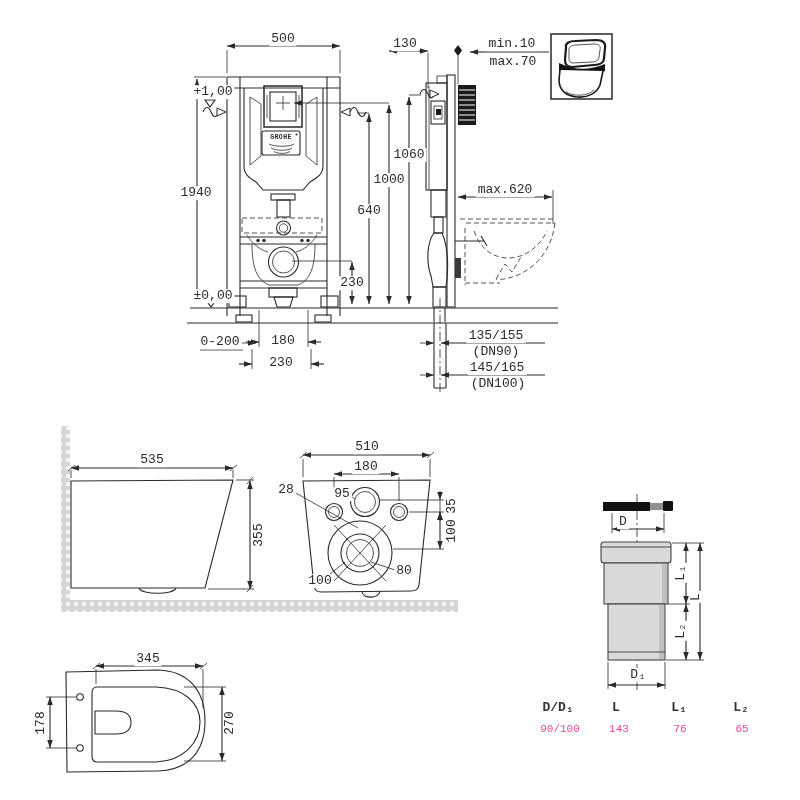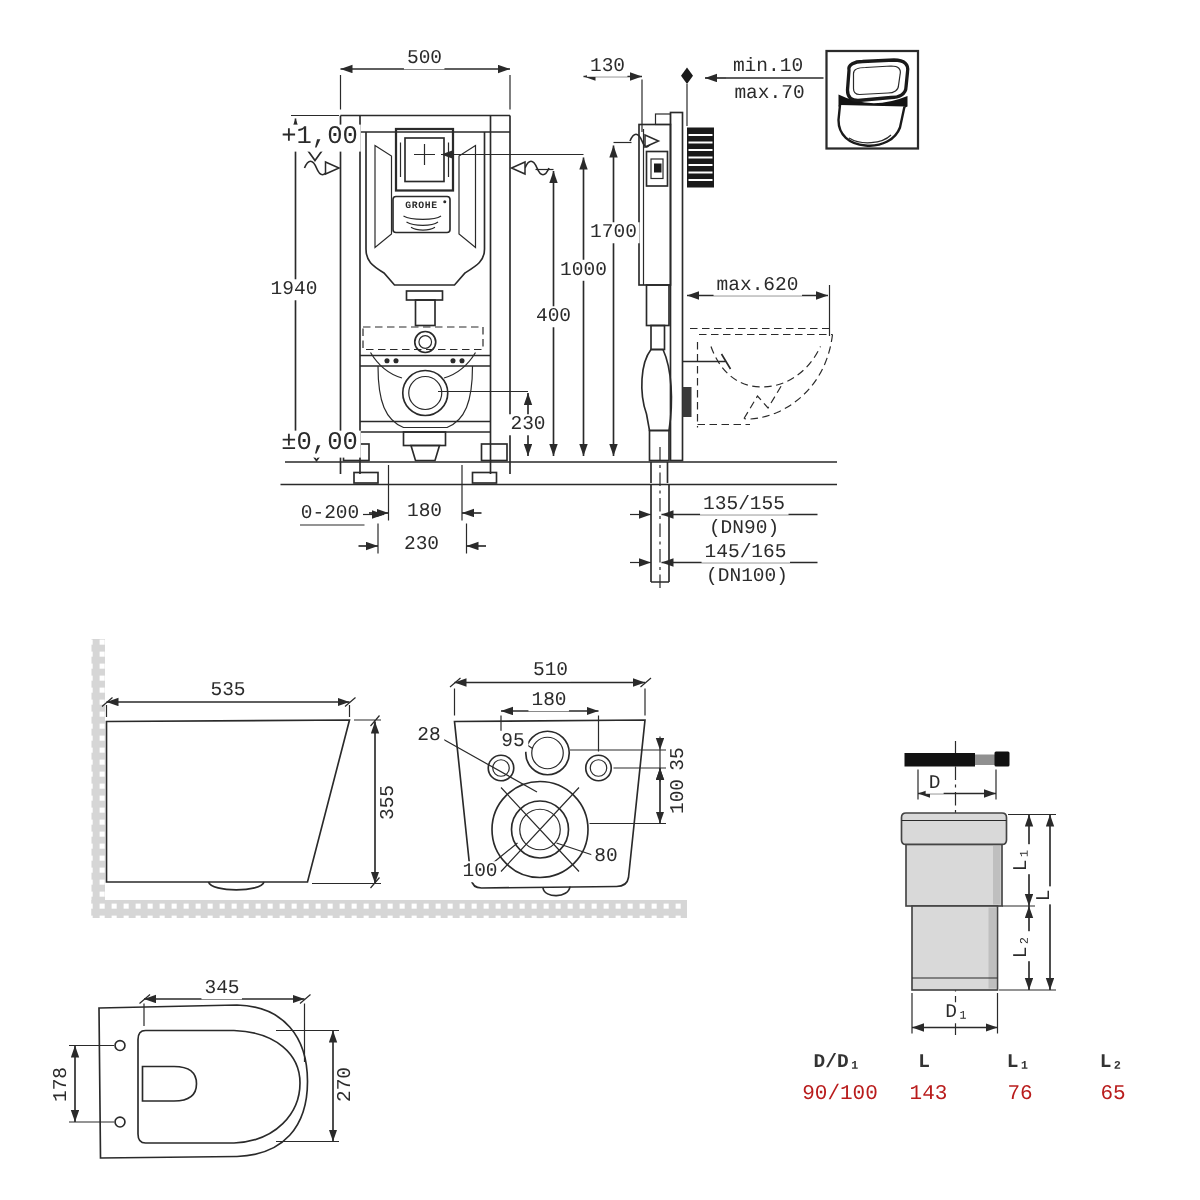--- a/index.html
+++ b/index.html
@@ -2,25 +2,25 @@
 <html><head>
 <meta charset="utf-8">
 <style>
   html,body{margin:0;padding:0;background:#fff;}
   .canvas{position:relative;width:800px;height:800px;background:#fff;overflow:hidden;
           font-family:Liberation Mono, monospace;padding-left:33px;}
   .canvas svg{position:absolute;left:0;top:0;}
   .dim{position:absolute;transform:translate(-50%,-50%);font-size:13px;color:#2b2b2b;
        background:#fff;padding:0 2px;white-space:nowrap;line-height:1.05;}
   .vert{transform:translate(-50%,-50%) rotate(-90deg);}
-  .sm{font-size:17px;}
+  .sm{font-size:13px;}
   .xs{font-size:13px;}
   .brand{font-size:6.5px;font-weight:bold;letter-spacing:.4px;padding:0;background:transparent;}
   .th{font-weight:bold;font-size:13px;color:#333;}
-  .td{font-size:14px;color:#b91c1c;}
+  .td{font-size:11px;color:#ec4899;}
   .ln{stroke:#2a2a2a;stroke-width:1.1;fill:none;}
   .tn{stroke:#2a2a2a;stroke-width:0.8;fill:none;}
   .tk{stroke:#2a2a2a;stroke-width:1.5;fill:none;}
   .dsh{stroke-dasharray:5 3;}
   .dd{stroke-dasharray:9 3 2 3;}
 </style>
 </head>
 <body>
 
 <div class="canvas">
@@ -240,23 +240,23 @@
     <path class="tn" d="M672,543 H704 M668,604 H690 M666,660 H704"></path>
     <line class="ln" x1="608" y1="685" x2="665" y2="685" marker-start="url(#ah)" marker-end="url(#ah)"></line>
     <path class="tn" d="M608,662 V689 M665,662 V689"></path>
   </g>
 </svg>
 
 <span class="dim" style="left:283px;top:39px">500</span>
 <span class="dim" style="left:196px;top:193px">1940</span>
 <span class="dim sm" style="left:213px;top:92px">+1,00</span>
 <span class="dim sm" style="left:213px;top:296px">±0,00</span>
-<span class="dim" style="left:409px;top:155px">1700</span>
+<span class="dim" style="left:409px;top:155px">1060</span>
 <span class="dim" style="left:389px;top:180px">1000</span>
-<span class="dim" style="left:369px;top:211px">400</span>
+<span class="dim" style="left:369px;top:211px">640</span>
 <span class="dim" style="left:352px;top:283px">230</span>
 <span class="dim" style="left:220px;top:342px">0-200</span>
 <span class="dim" style="left:283px;top:341px">180</span>
 <span class="dim" style="left:281px;top:363px">230</span>
 <span class="dim brand" style="left:281px;top:138px">GROHE</span>
 
 <span class="dim" style="left:405px;top:44px">130</span>
 <span class="dim" style="left:512px;top:44px">min.10</span>
 <span class="dim" style="left:513px;top:62px">max.70</span>
 <span class="dim" style="left:505px;top:190px">max.620</span>

